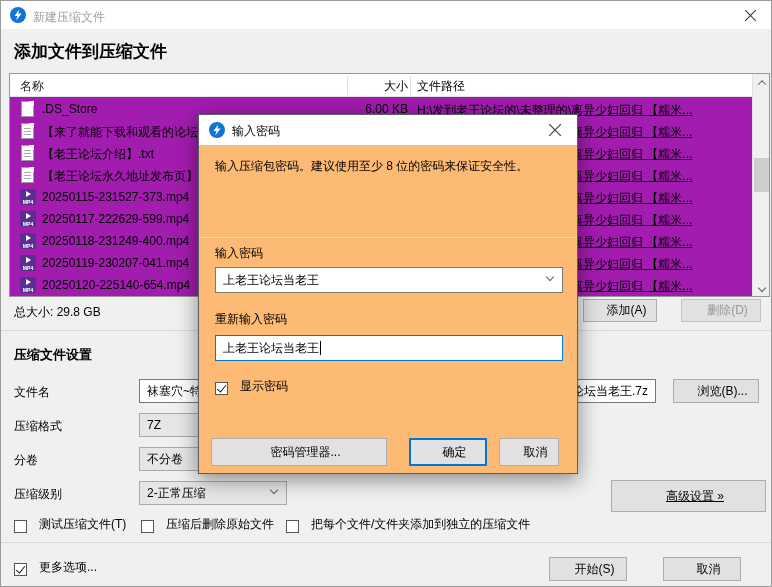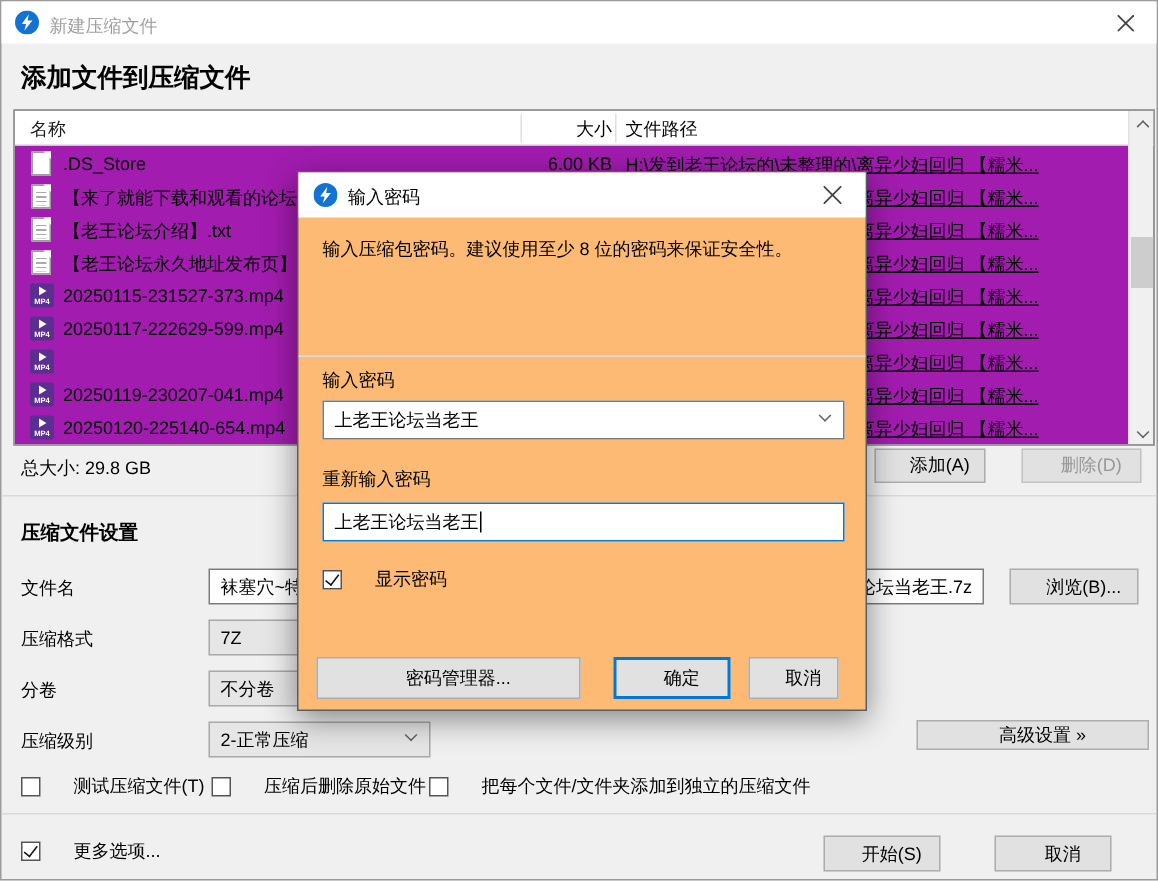--- a/index.html
+++ b/index.html
@@ -55,21 +55,21 @@
 
   .btn { position:absolute; display:flex; align-items:center; justify-content:center; background:#e1e1e1; border:1px solid #adadad; font-size:12px; color:#000;padding-left:13px; }
   .btn.disabled { color:#979797; border-color:#c3c3c3; }
   .btn.default { border:2px solid #0078d7; }
 
   .inputbox { position:absolute; background:#fff; border:1px solid #7a7a7a; display:flex; align-items:center; padding:0 7px; font-size:12px; white-space:nowrap; overflow:hidden; }
   .inputbox.focus { border-color:#0078d7; }
   .combo-chev { position:absolute; right:9px; top:50%; margin-top:-5px; }
   .caret { display:inline-block; width:1px; height:14px; background:#000; margin-left:1px; }
 
-  .cb { position:absolute; display:flex; align-items:center; gap:22px; white-space:nowrap; }
+  .cb { position:absolute; display:flex; align-items:flex-end; gap:12px; white-space:nowrap; }
   .cb .box { width:13px; height:13px; background:#fff; border:1px solid #555; position:relative; flex:0 0 auto; }
   .cb .box .tick { position:absolute; left:3px; top:0px; width:5px; height:9px; border-right:1.6px solid #111; border-bottom:1.6px solid #111; transform:rotate(38deg); }
 
   
   .dialog { position:absolute; left:197px; top:113px; width:380px; height:360px; background:#fdba74; border:1px solid #565f68; box-shadow:0 5px 20px rgba(0,0,0,.45); z-index:10; }
   .dlg-title { position:absolute; left:0; top:0; right:0; height:30px; background:#fff; }
   .dlg-logo { position:absolute; left:10px; top:7px; width:16px; height:16px; }
   .dlg-title-text { position:absolute; left:33px; top:8px; color:#000; }
   .dlg-close { position:absolute; right:8px; top:5px; width:28px; height:20px; display:flex; align-items:center; justify-content:center; }
   .dlg-msg { position:absolute; left:16px; right:16px; top:42px; line-height:18px; }
@@ -169,20 +169,21 @@
           <span class="c-size"></span>
           <span class="c-path">H:\发到老王论坛的\未整理的\离异少妇回归 【糯米...</span>
         </div>
         <div class="row">
           <span class="c-icon">
             <span class="ic-mp4" style="display: block;">
               <span class="play"></span>
               <span class="mp4label">MP4</span>
             </span>
           </span>
+          <span class="c-name">20250118-231249-400.mp4</span>
           <span class="c-size"></span>
           <span class="c-path">H:\发到老王论坛的\未整理的\离异少妇回归 【糯米...</span>
         </div>
         <div class="row">
           <span class="c-icon">
             <span class="ic-mp4" style="display: block;">
               <span class="play"></span>
               <span class="mp4label">MP4</span>
             </span>
           </span>
@@ -239,21 +240,21 @@
     <span>不分卷</span>
     <span class="combo-chev chev down" style="margin-top:-6px;"></span>
   </div>
 
   <div class="flabel" style="top:485px;">压缩级别</div>
   <div class="inputbox" style="left:138px; top:480px; width:148px; height:24px; background:#e6e6e6; border-color:#a9a9a9;">
     <span>2-正常压缩</span>
     <span class="combo-chev chev down" style="margin-top:-6px;"></span>
   </div>
 
-  <div class="btn" style="left:610px; top:479px; width:155px; height:20px;">高级设置 »</div>
+  <div class="btn" style="left:610px; top:479px; width:155px; height:32px;text-decoration:underline;">高级设置 »</div>
 
   <div class="cb" style="left:13px; top:515px;">
     <span class="box"></span>
     <span>测试压缩文件(T)</span>
   </div>
   <div class="cb" style="left:140px; top:515px;">
     <span class="box"></span>
     <span>压缩后删除原始文件</span>
   </div>
   <div class="cb" style="left:285px; top:515px;">

